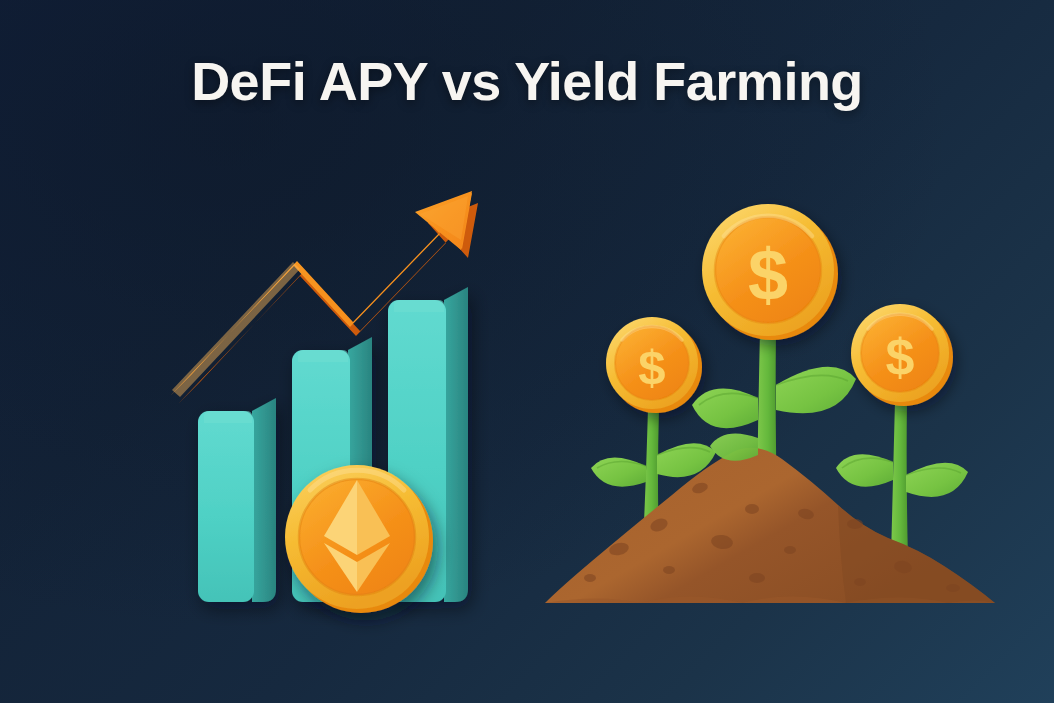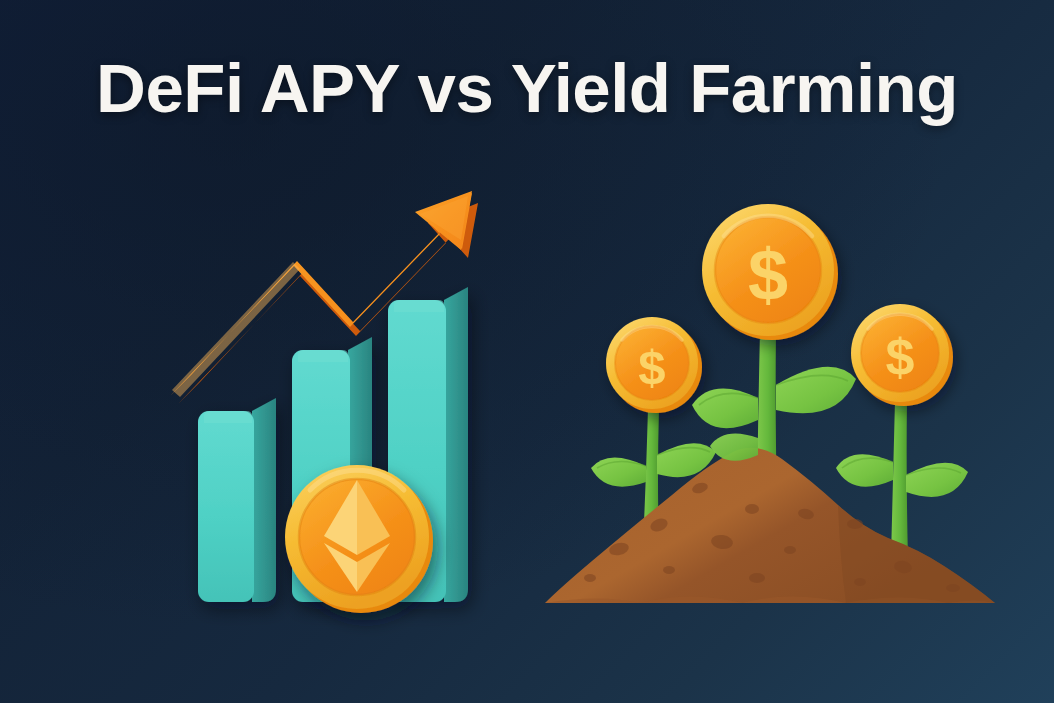--- a/index.html
+++ b/index.html
@@ -21,21 +21,21 @@
     background: radial-gradient(ellipse at 22% 18%, rgba(12,22,38,0.55) 0%, rgba(12,22,38,0) 62%);
     pointer-events: none;
   }
   #title {
     position: absolute;
     left: 0;
     top: 54px;
     width: 1054px;
     text-align: center;
     color: #f7f5f1;
-    font-size: 69px;
+    font-size: 54px;
     font-weight: bold;
     letter-spacing: -0.5px;
     line-height: 1;
     text-shadow: 0 3px 10px rgba(0,0,0,0.40);
     white-space: nowrap;
   }
   .svg-layer { position: absolute; inset: 0; }
 </style>
 </head>
 <body>

